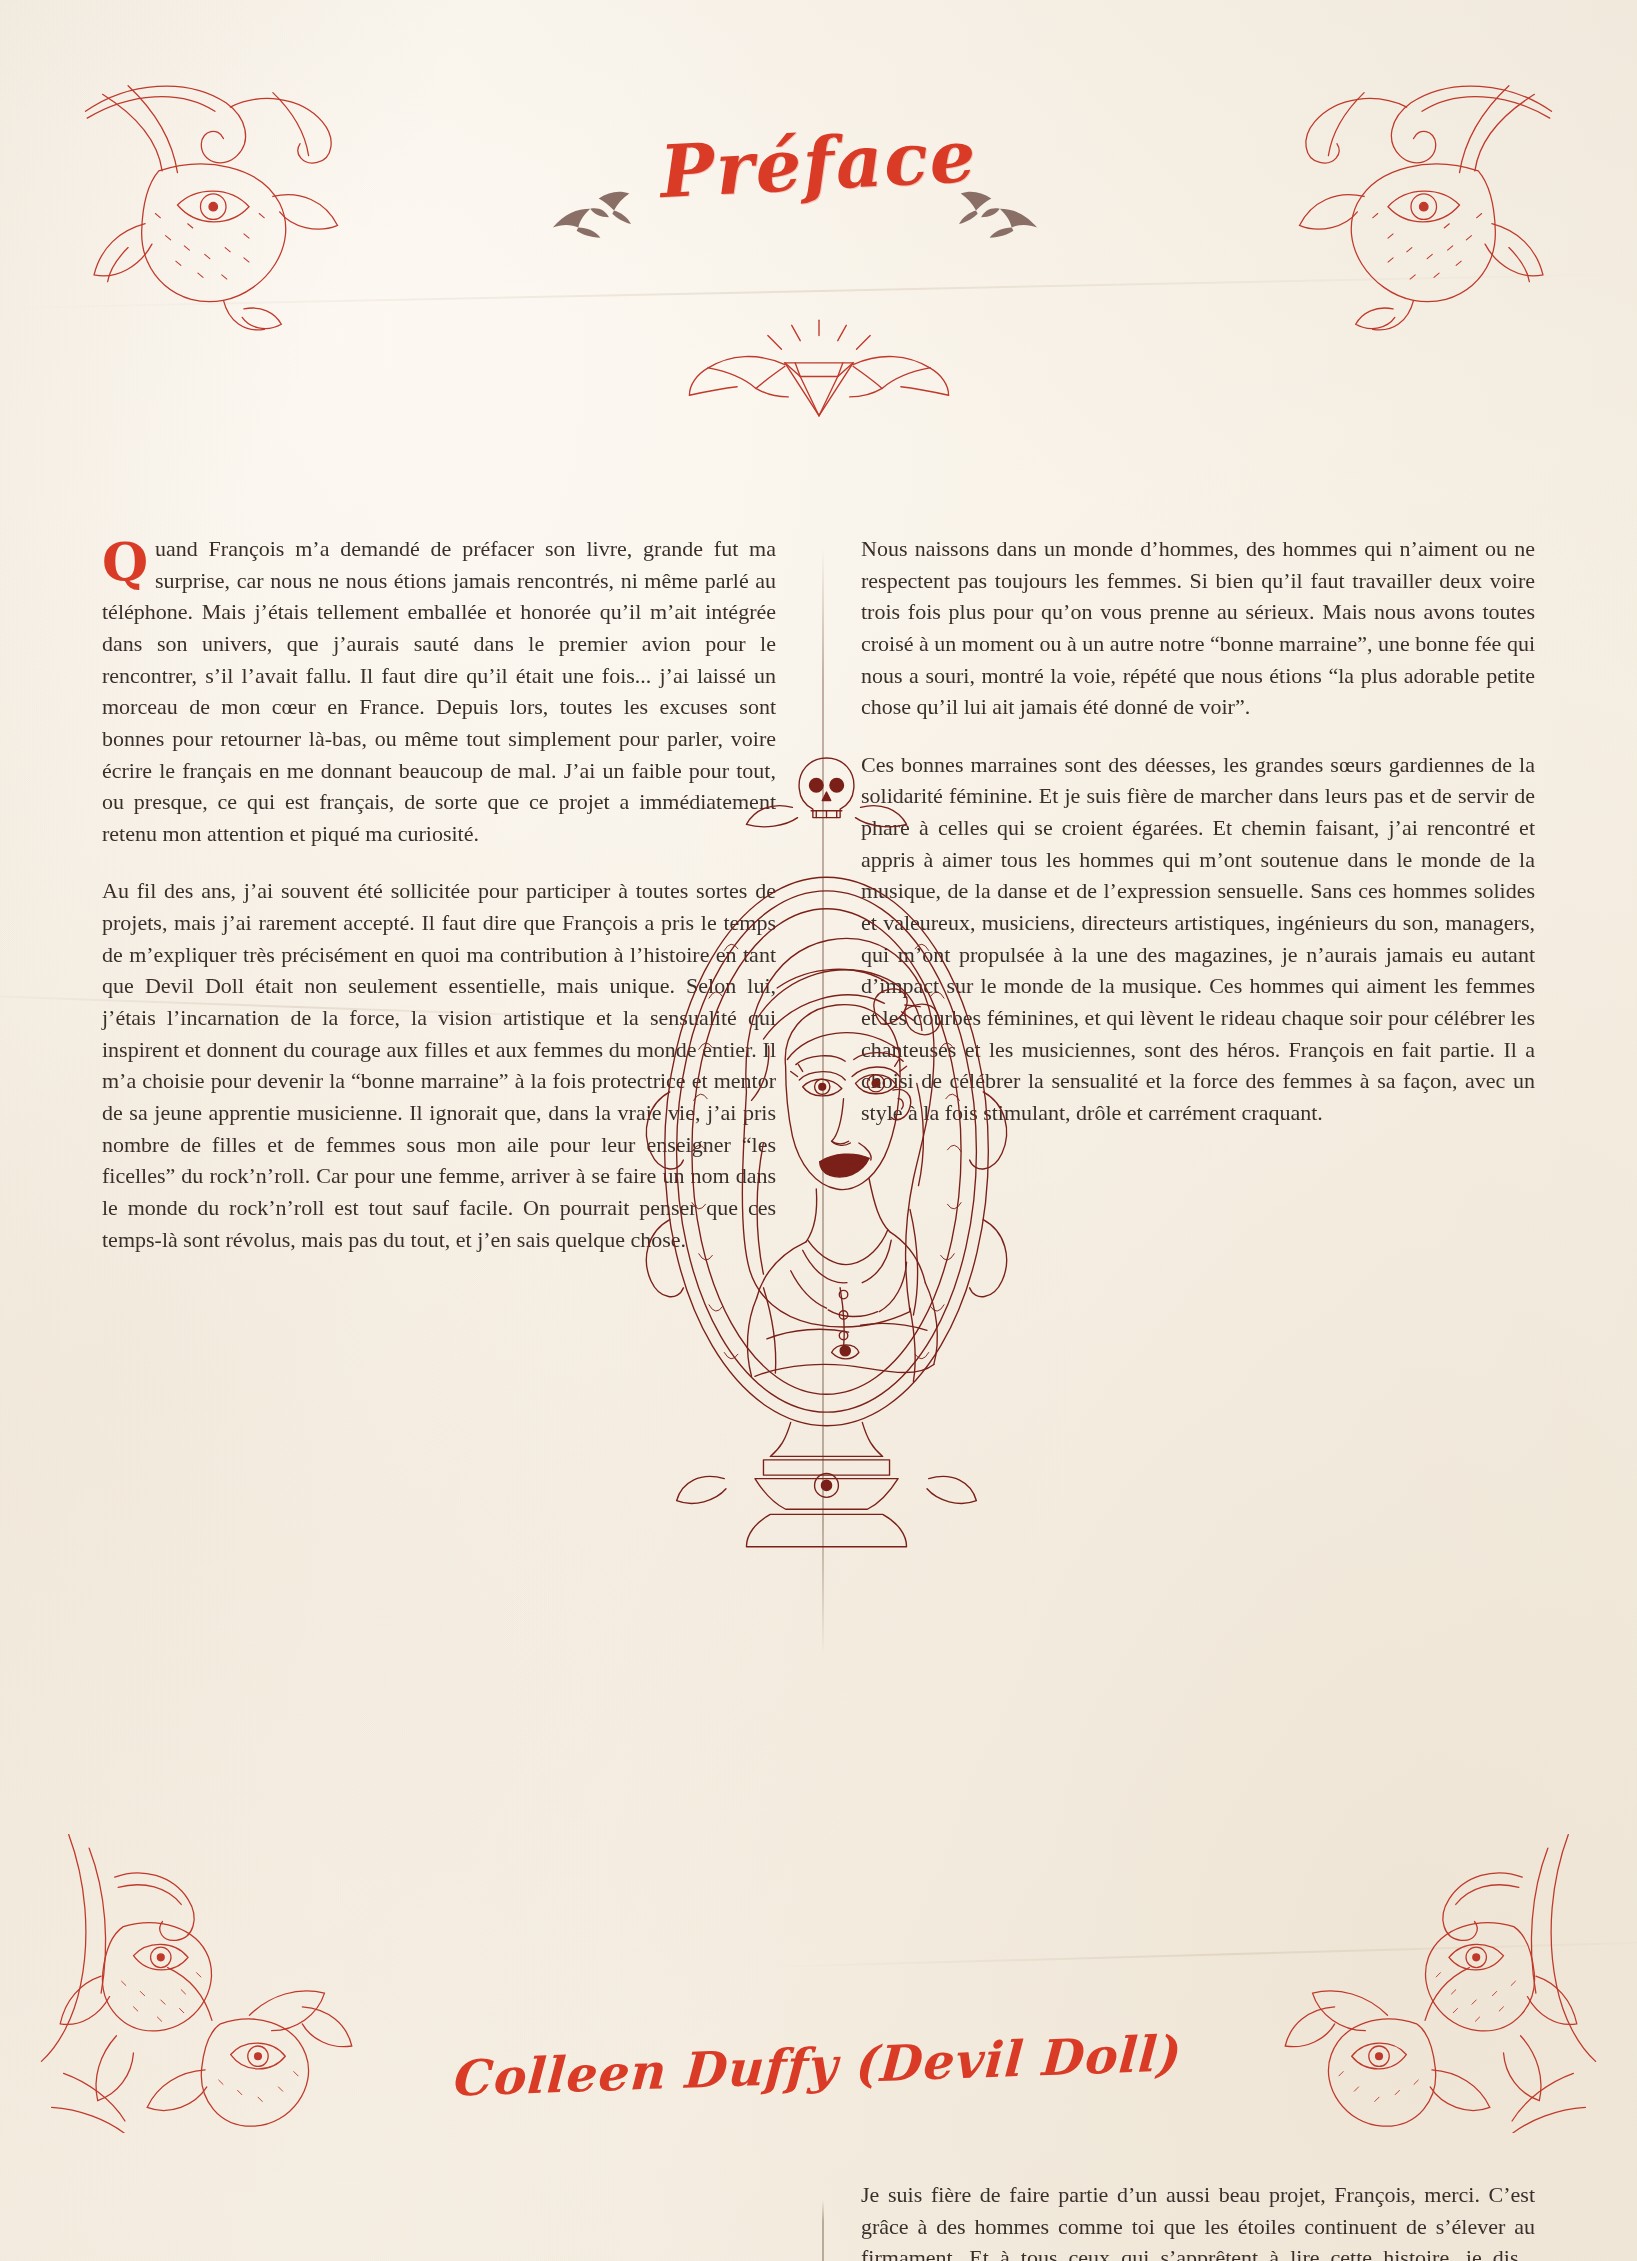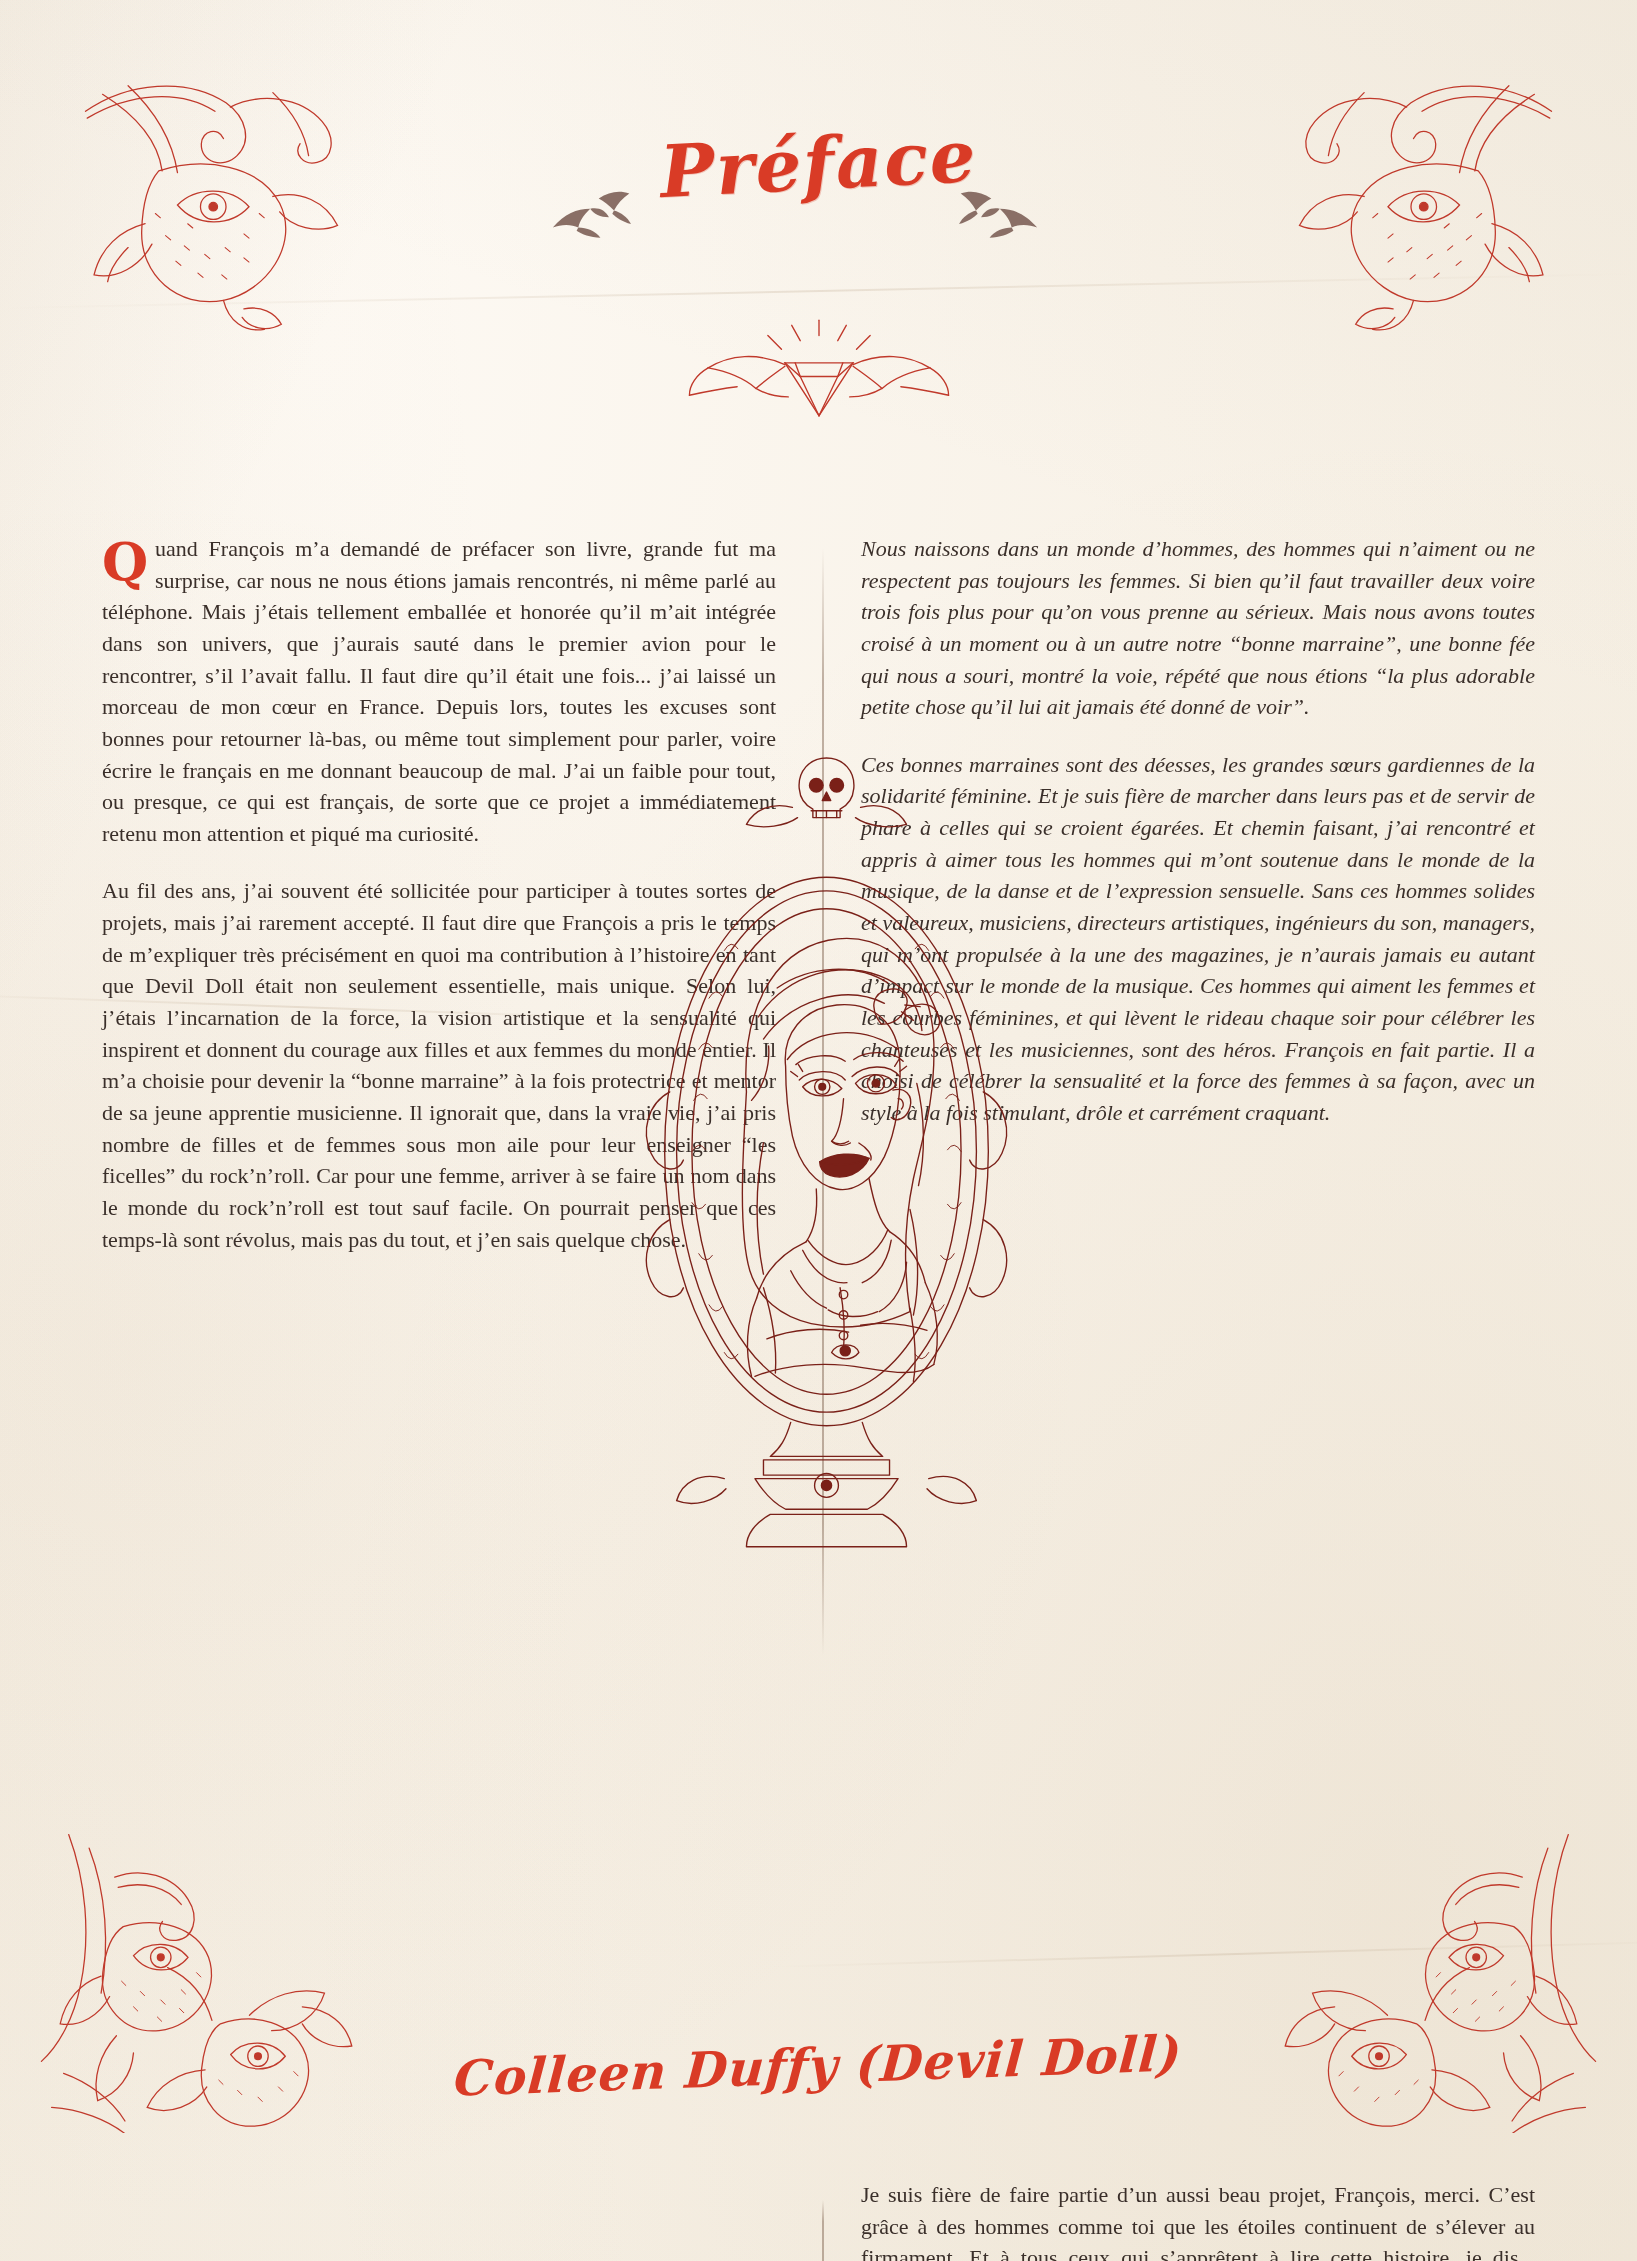--- a/index.html
+++ b/index.html
@@ -120,21 +120,21 @@
   }
 
   p.body-text {
     margin: 0 0 25.6px 0;
     font-size: 22px;
     line-height: 1.44;
     text-align: justify;
     text-align-last: auto;
     hyphens: auto;
   }
-  .col-right p.body-text { text-align: justify; font-style: italic; }
+  .col-right p.body-text { text-align: justify; }
 
   .dropcap {
     float: left;
     font-family: "DejaVu Serif", serif;
     font-weight: bold;
     font-size: 53px;
     line-height: 0.82;
     color: #d93b26;
     padding: 5.1px 6.8px 0 0;
     margin-top: 1.7px;

